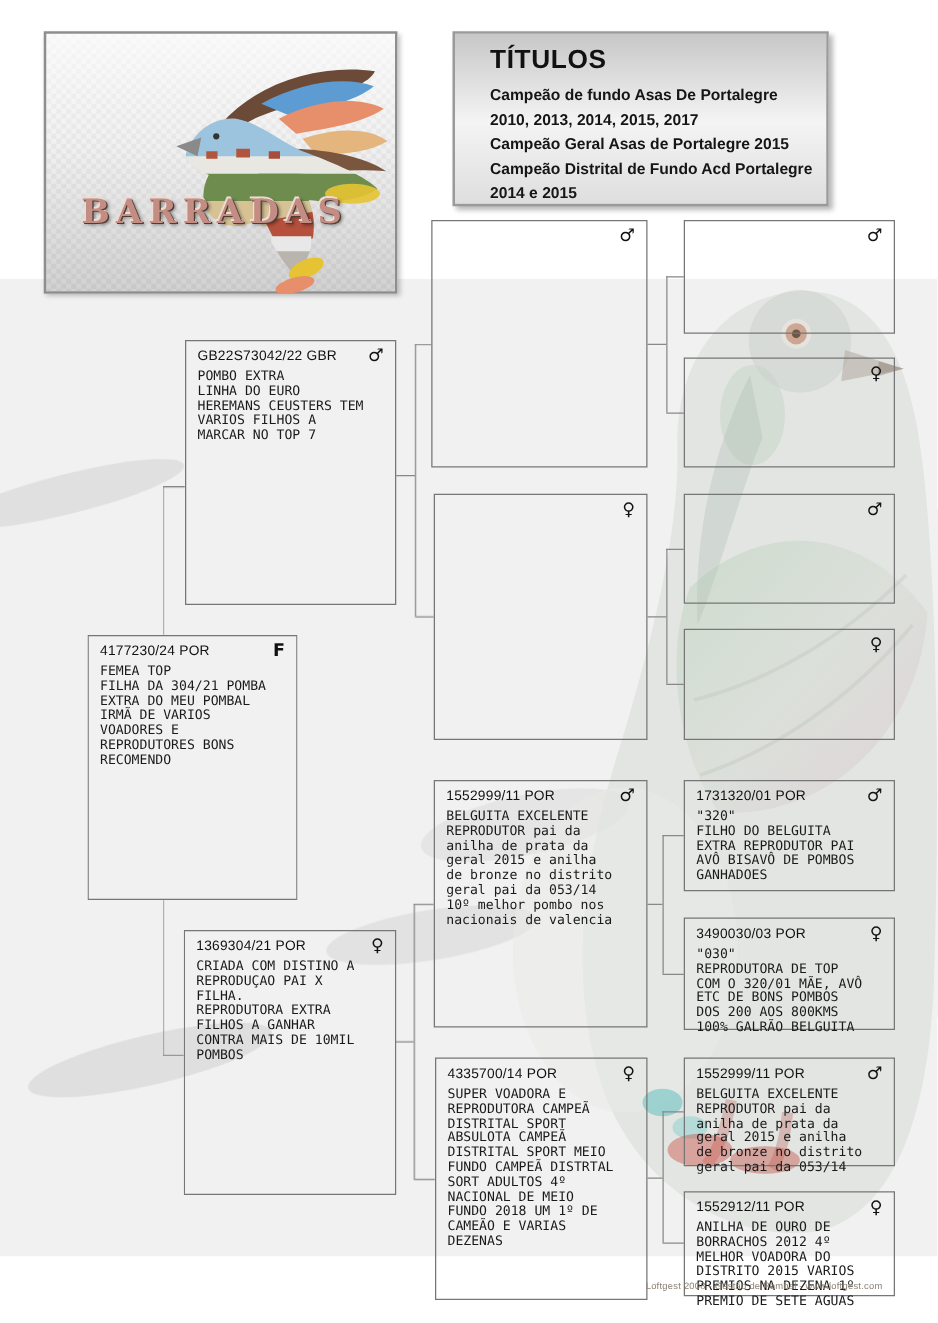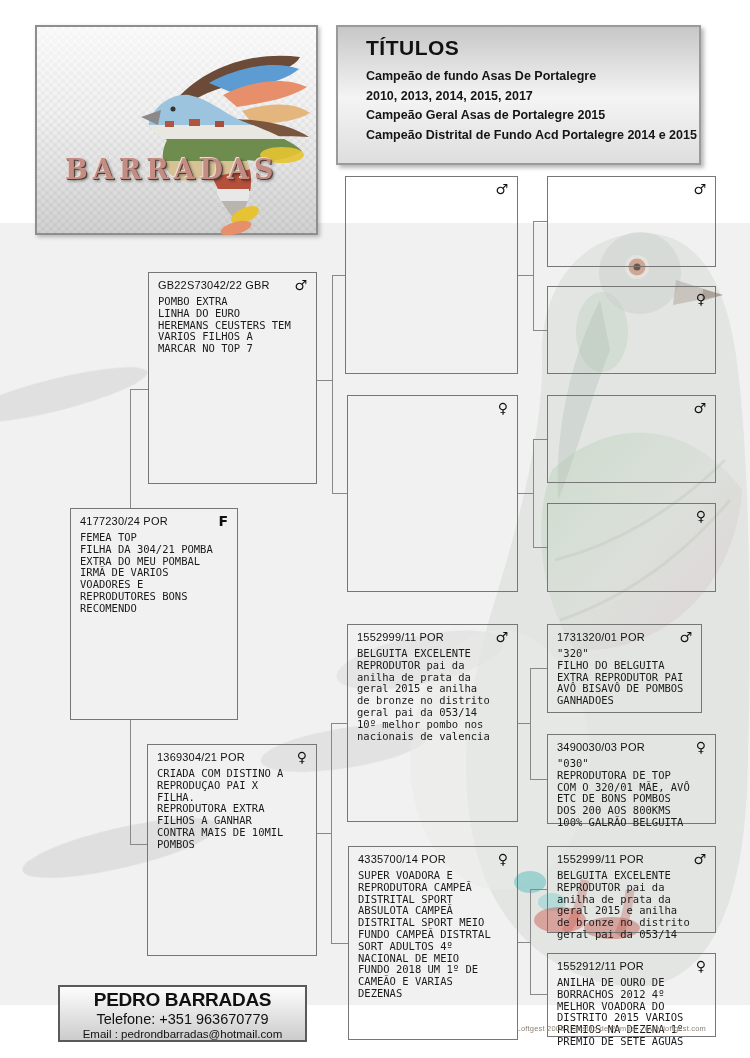--- a/index.html
+++ b/index.html
@@ -22,21 +22,21 @@
         background-image:linear-gradient(180deg,rgba(255,255,255,.78),rgba(255,255,255,.25) 45%,rgba(150,150,150,.30)),
                          repeating-conic-gradient(#dddddd 0% 25%,#ebebeb 0% 50%);
         background-size:auto,8px 8px;box-shadow:2px 2px 4px rgba(0,0,0,.25);}
   .logo-word{position:absolute;font-family:"DejaVu Serif","Liberation Serif",serif;font-weight:bold;
              font-size:27px;letter-spacing:5px;color:#c38d83;
              text-shadow:1px 1px 0 #503c32,-1px -1px 0 #ecdcd4,2px 2px 3px rgba(0,0,0,.45);z-index:2;}
   #logo-word-1{left:14px;top:92px;}
   #logo-word-2{left:28px;top:127px;}
   #logo-bird{position:absolute;left:0;top:0;width:283px;height:210px;z-index:1;}
   
-  #titles{position:absolute;left:336px;top:25px;width:365px;height:140px;z-index:3;
+  #titles{position:absolute;left:362px;top:25px;width:301px;height:140px;z-index:3;
           border:2px solid #9a9a9a;box-sizing:border-box;
           background:linear-gradient(180deg,#c7c7c7,#f4f4f4 52%,#dedede);
           box-shadow:3px 3px 4px rgba(0,0,0,.28);}
   #titles-heading{margin:9px 0 7px 28px;font-size:21px;font-weight:bold;letter-spacing:.5px;}
   .title-line{margin-left:28px;font-size:12.5px;font-weight:bold;line-height:19.5px;color:#151515;}
   
   #contact{position:absolute;left:58px;top:985px;width:249px;height:57px;z-index:3;
            border:2px solid #5a5a5a;box-sizing:border-box;text-align:center;
            background:linear-gradient(180deg,#fdfdfd,#cccccc);}
   #contact-name{font-size:19px;font-weight:bold;margin-top:2px;letter-spacing:-.3px;}
@@ -260,21 +260,21 @@
       </div>
     <div class="box-notes"></div>
   </div>
   <div class="box" style="left:547px;top:503px;width:169px;height:89px;">
     <div class="box-head">
         <span class="box-ring"></span>
         <span class="box-sex">♀</span>
       </div>
     <div class="box-notes"></div>
   </div>
-  <div class="box" style="left:547px;top:624px;width:155px;height:89px;">
+  <div class="box" style="left:547px;top:624px;width:169px;height:89px;">
     <div class="box-head">
         <span class="box-ring">1731320/01 POR</span>
         <span class="box-sex">♂</span>
       </div>
     <div class="box-notes">"320"
 FILHO DO BELGUITA
 EXTRA REPRODUTOR  PAI
 AVÔ BISAVÔ DE POMBOS
 GANHADOES</div>
   </div>
@@ -308,21 +308,16 @@
         <span class="box-sex">♀</span>
       </div>
     <div class="box-notes">ANILHA DE OURO DE
 BORRACHOS 2012 4º
 MELHOR VOADORA DO
 DISTRITO 2015 VARIOS
 PREMIOS NA DEZENA 1º
 PREMIO DE SETE AGUAS</div>
   </div>
 
-  <div id="contact">
-    <div id="contact-name">PEDRO BARRADAS</div>
-    <div id="contact-phone">Telefone: +351 963670779</div>
-    <div id="contact-email">Email : pedrondbarradas@hotmail.com</div>
-  </div>
 
   <div id="footer">Loftgest 2008 - Gestão de Pombal - www.loftgest.com</div>
 
 </div>
 
 </body></html>

